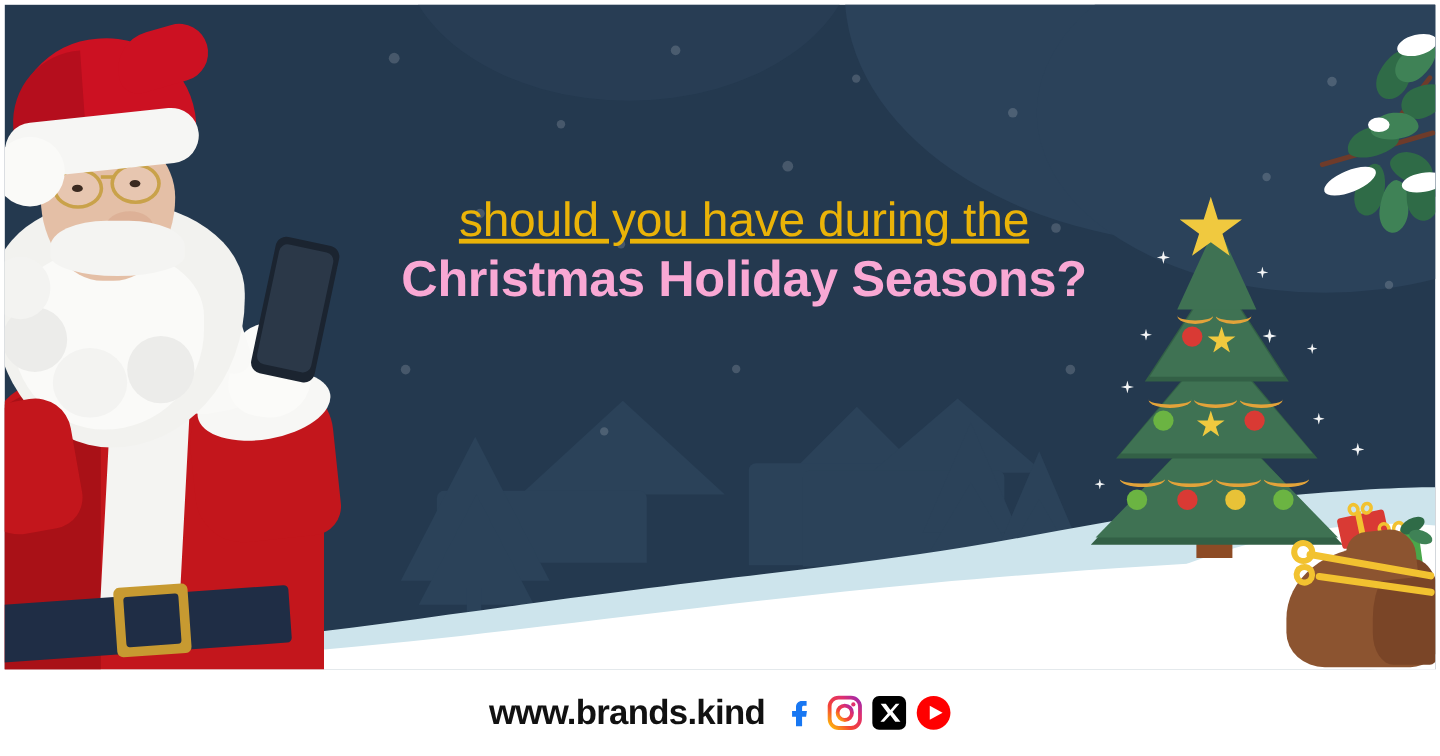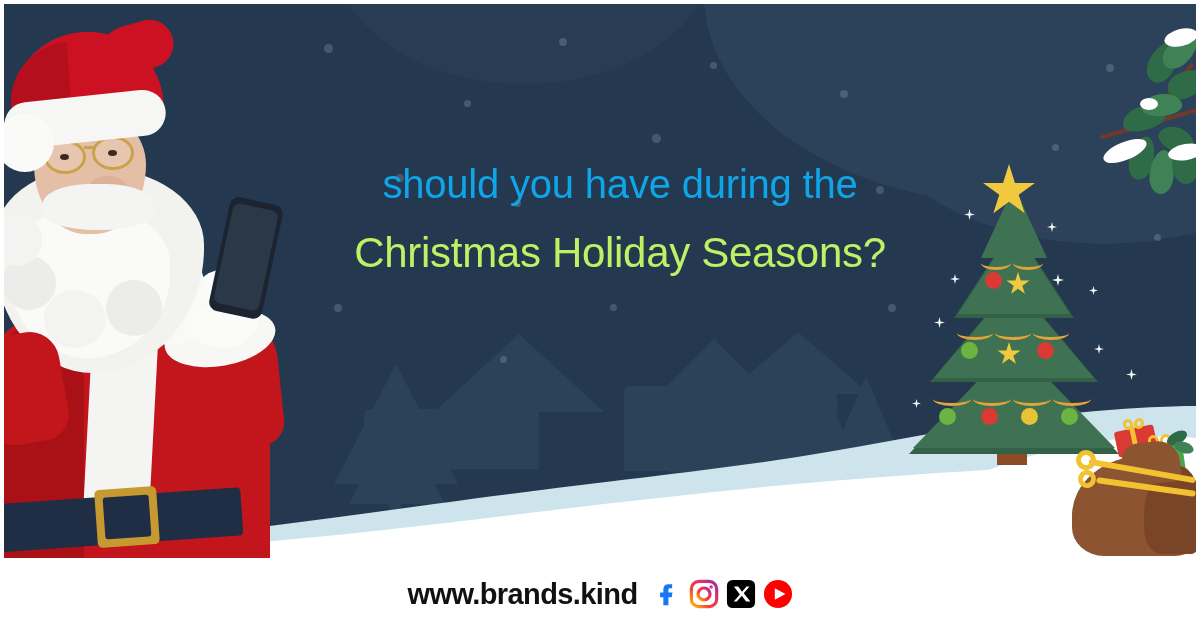--- a/index.html
+++ b/index.html
@@ -79,25 +79,25 @@
     z-index:40;
     line-height:1.0;
   }
   .hl-line { display:block; white-space:nowrap; }
   .hl1 {
     font-size:40px; font-weight:300; color:#ffffff;
     letter-spacing:-0.2px; margin-bottom:18px;
   }
   .hl1 b { font-weight:700; }
   .hl2 {
-    font-size:40px; font-weight:300; color:#0ea5e9;
-    letter-spacing:-0.2px; margin-bottom:28px;
+    font-size:40px; font-weight:300; color:#eab308;
+    letter-spacing:-0.2px; margin-bottom:8px;text-decoration:underline;
   }
   .hl3 {
-    font-size:42px; font-weight:400; color:#bef264;
+    font-size:42px; font-weight:700; color:#f9a8d4;
     letter-spacing:-0.3px;
   }
 
   
   .hill { position:absolute; left:0; width:1192px; z-index:20; }
 
   
   #santa {
     position:absolute;
     left:-12px; top:14px;

